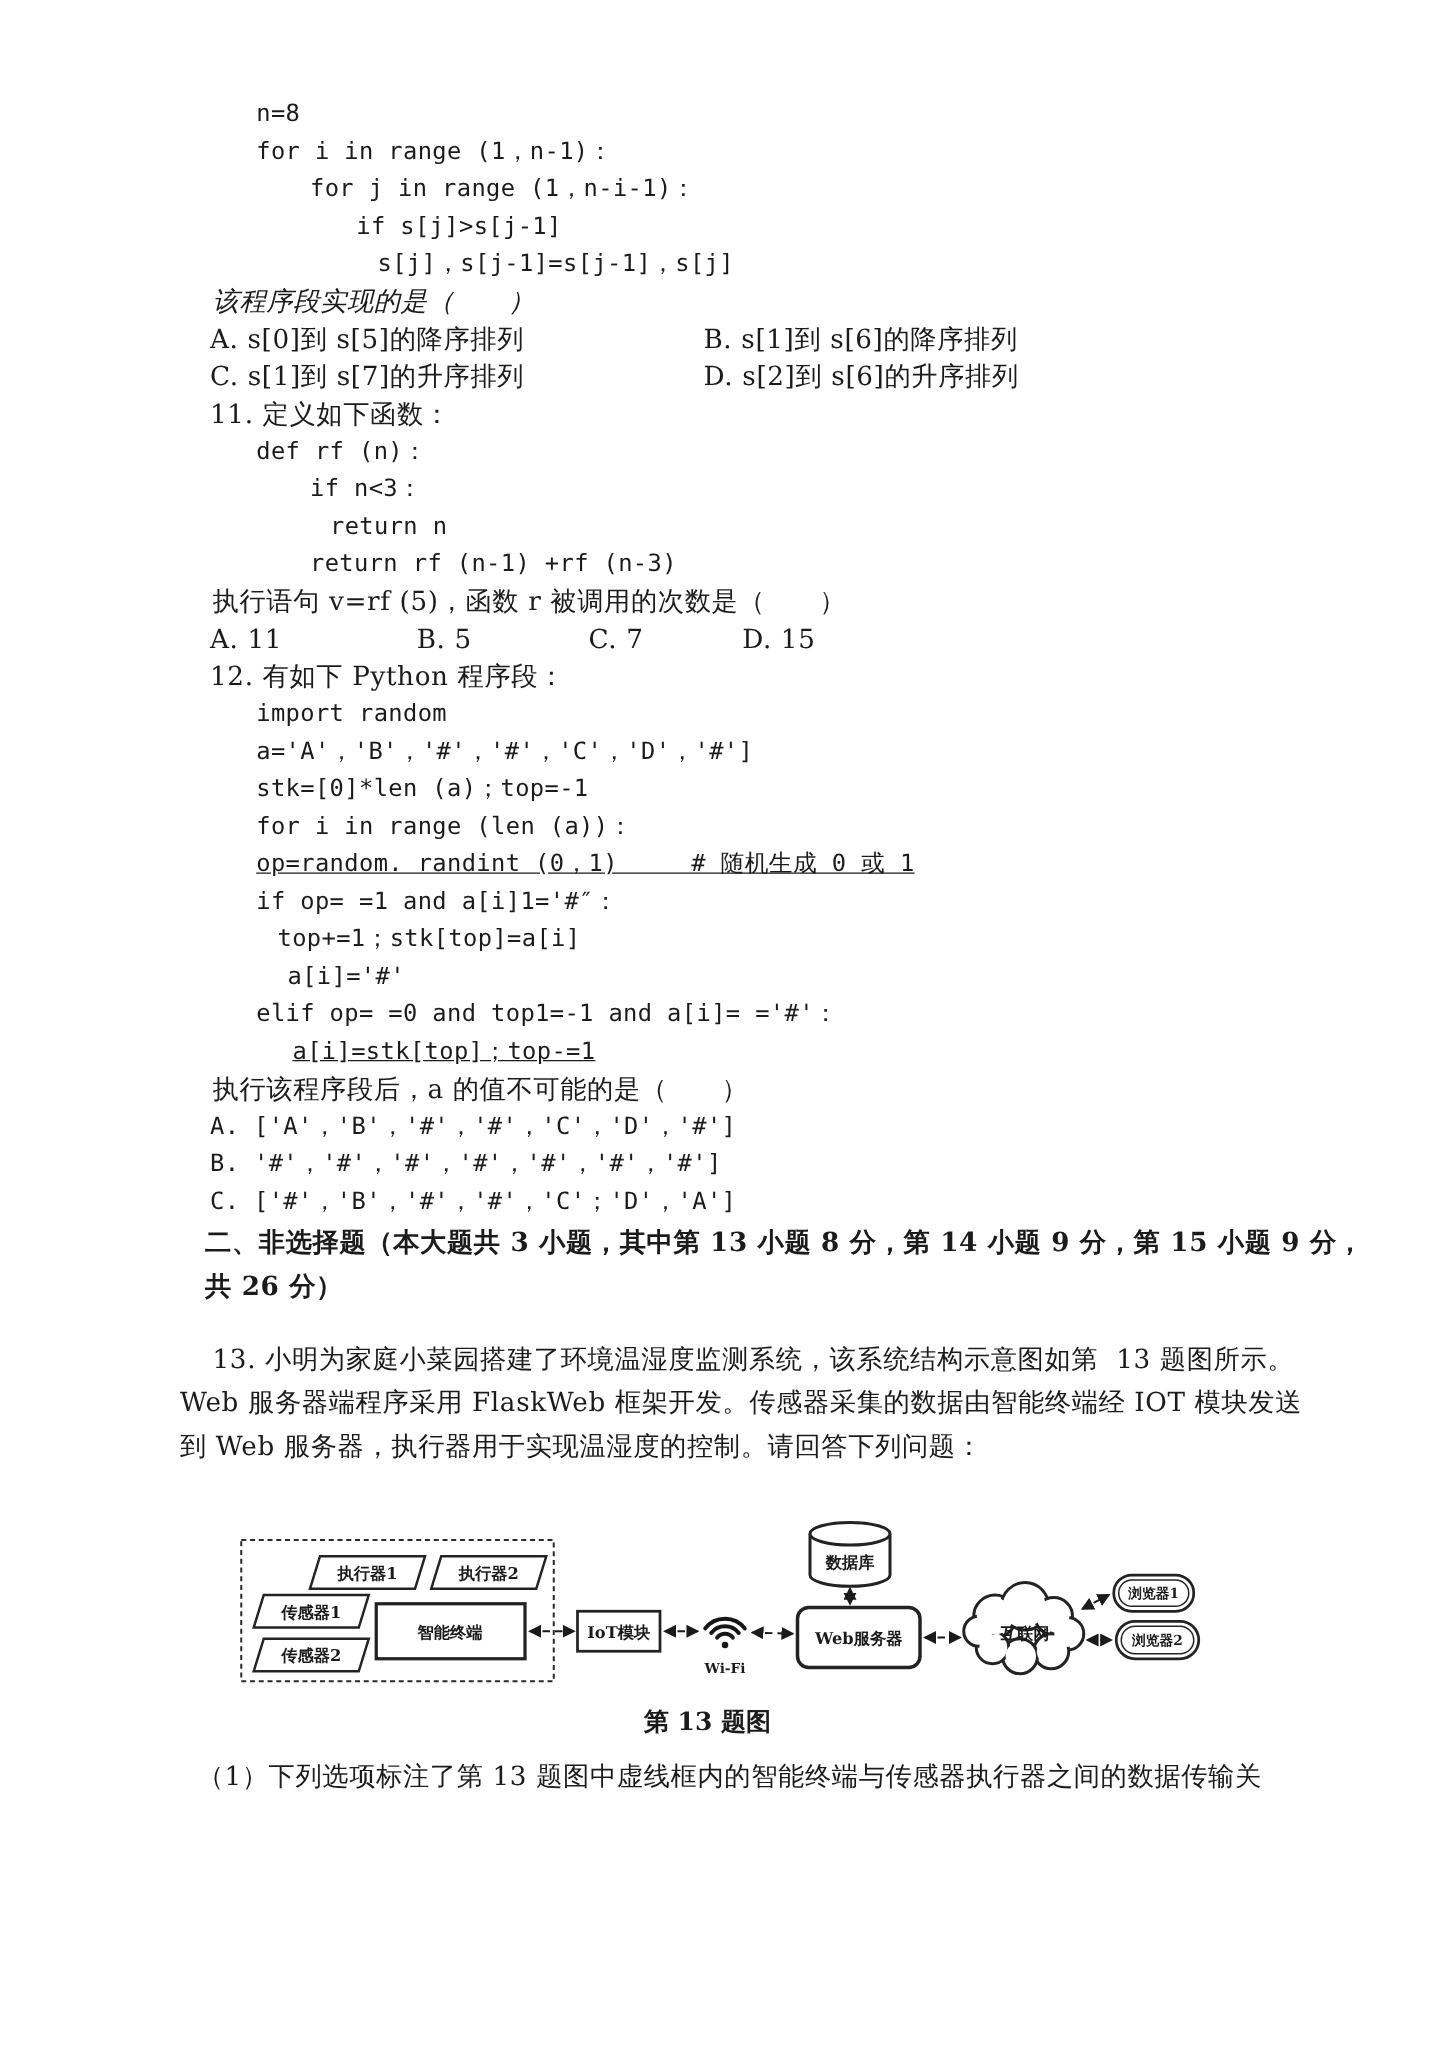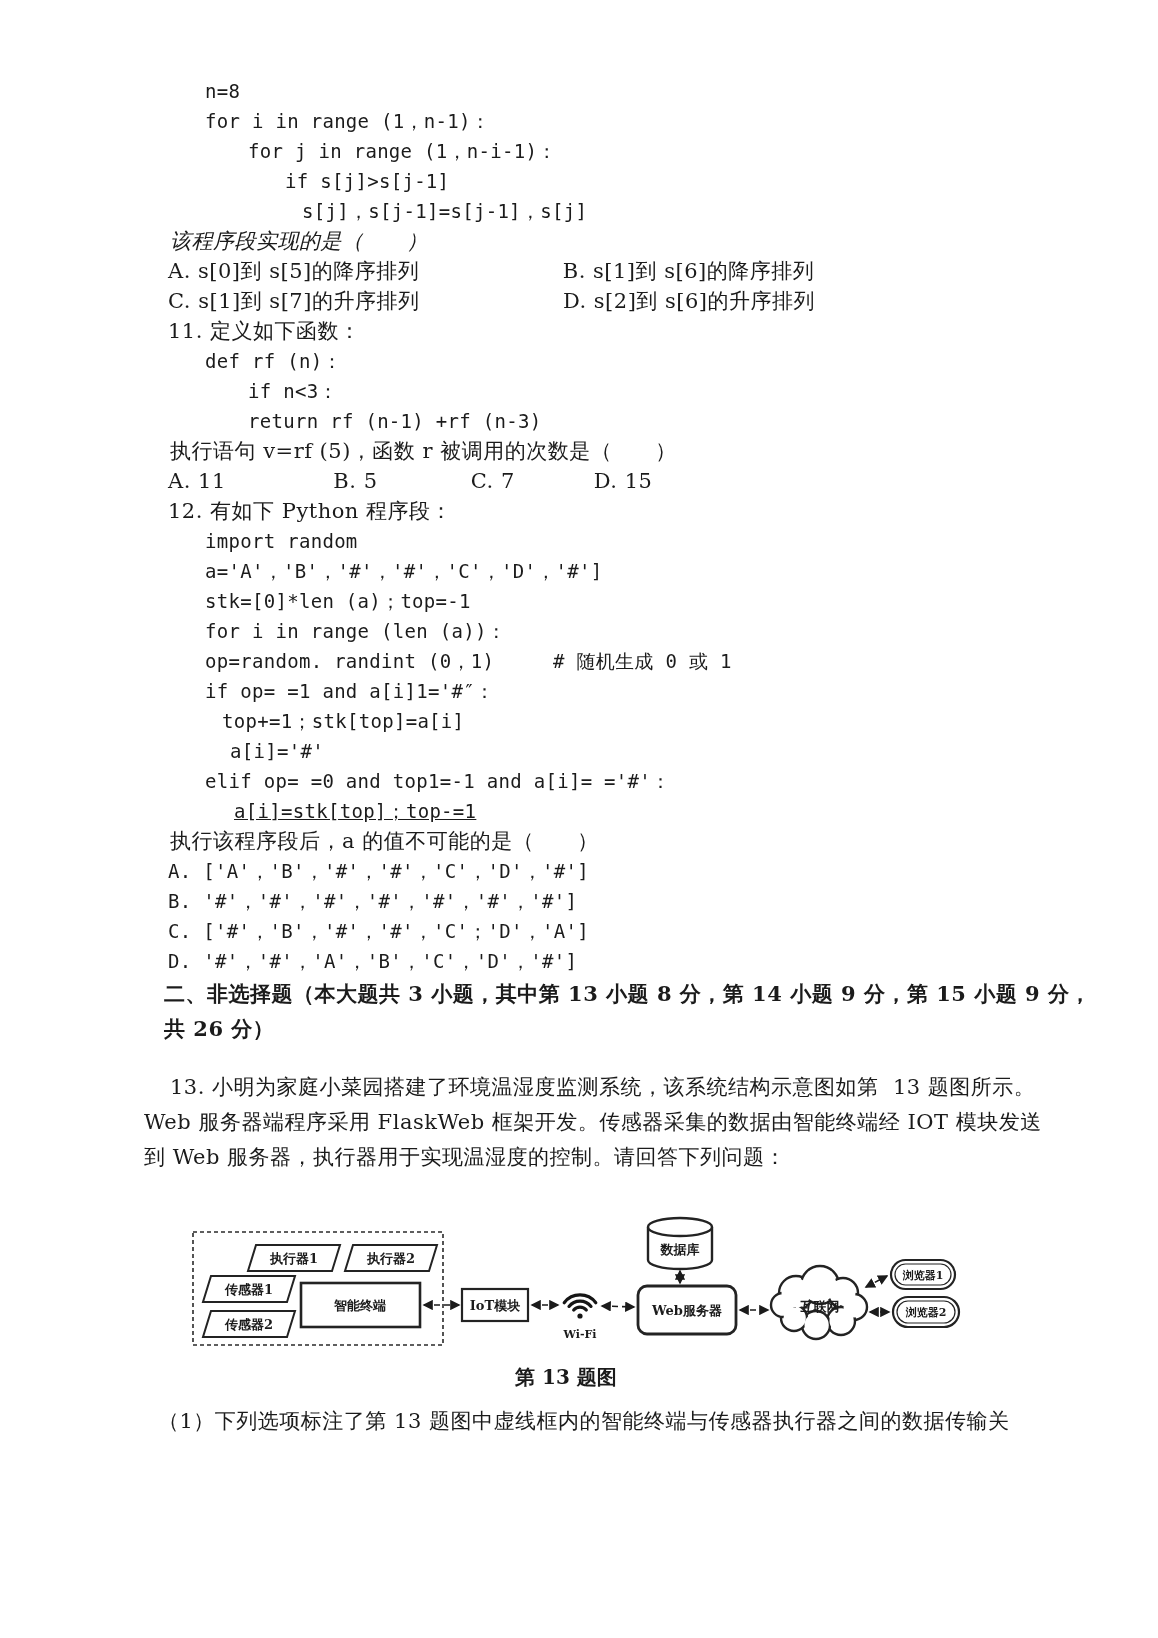--- a/index.html
+++ b/index.html
@@ -65,39 +65,39 @@
       <div class="line code" style="padding-left: 61px;">for i in range (1，n-1)：</div>
       <div class="line code" style="padding-left: 104px;">for j in range (1，n-i-1)：</div>
       <div class="line code" style="padding-left: 141px;">if s[j]&gt;s[j-1]</div>
       <div class="line code" style="padding-left: 158px;">s[j]，s[j-1]=s[j-1]，s[j]</div>
       <div class="line" style="padding-left: 26px; font-style: italic;">该程序段实现的是（      ）</div>
       <div class="line" style="padding-left: 24px;">A. s[0]到 s[5]的降序排列                    B. s[1]到 s[6]的降序排列</div>
       <div class="line" style="padding-left: 24px;">C. s[1]到 s[7]的升序排列                    D. s[2]到 s[6]的升序排列</div>
       <div class="line" style="padding-left: 24px;">11. 定义如下函数：</div>
       <div class="line code" style="padding-left: 61px;">def rf (n)：</div>
       <div class="line code" style="padding-left: 104px;">if n&lt;3：</div>
+      <div class="line code" style="padding-left: 120px;">return n</div>
       <div class="line code" style="padding-left: 104px;">return rf (n-1) +rf (n-3)</div>
       <div class="line" style="padding-left: 26px;">执行语句 v=rf (5)，函数 r 被调用的次数是（      ）</div>
       <div class="line" style="padding-left: 24px;">A. 11               B. 5             C. 7           D. 15</div>
       <div class="line" style="padding-left: 24px;">12. 有如下 Python 程序段：</div>
       <div class="line code" style="padding-left: 61px;">import random</div>
       <div class="line code" style="padding-left: 61px;">a='A'，'B'，'#'，'#'，'C'，'D'，'#']</div>
       <div class="line code" style="padding-left: 61px;">stk=[0]*len (a)；top=-1</div>
       <div class="line code" style="padding-left: 61px;">for i in range (len (a))：</div>
-      <div class="line code" style="padding-left: 61px;">op=random. randint (0，1)     # 随机生成 0 或 1</div>
+      <div class="line code" style="padding-left: 61px; text-decoration: underline;">op=random. randint (0，1)     # 随机生成 0 或 1</div>
       <div class="line code" style="padding-left: 61px;">if op= =1 and a[i]1='#″：</div>
       <div class="line code" style="padding-left: 78px;">top+=1；stk[top]=a[i]</div>
       <div class="line code" style="padding-left: 86px;">a[i]='#'</div>
       <div class="line code" style="padding-left: 61px;">elif op= =0 and top1=-1 and a[i]= ='#'：</div>
       <div class="line code" style="padding-left: 90px; text-decoration: underline;">a[i]=stk[top]；top-=1</div>
       <div class="line" style="padding-left: 26px;">执行该程序段后，a 的值不可能的是（      ）</div>
       <div class="line code" style="padding-left: 24px;">A. ['A'，'B'，'#'，'#'，'C'，'D'，'#']</div>
       <div class="line code" style="padding-left: 24px;">B. '#'，'#'，'#'，'#'，'#'，'#'，'#']</div>
       <div class="line code" style="padding-left: 24px;">C. ['#'，'B'，'#'，'#'，'C'；'D'，'A']</div>
-      <div class="line code" style="padding-left: 24px;">D. '#'，'#'，'A'，'B'，'C'，'D'，'#']</div>
       <div class="line bold" style="padding-left: 20px; line-height: 35px;">二、非选择题（本大题共 3 小题，其中第 13 小题 8 分，第 14 小题 9 分，第 15 小题 9 分，</div>
       <div class="line bold" style="padding-left: 20px; line-height: 35px;">共 26 分）</div>
       <div class="line" style="padding-left: 26px; line-height: 35px; margin-top: 24px;">13. 小明为家庭小菜园搭建了环境温湿度监测系统，该系统结构示意图如第  13 题图所示。</div>
       <div class="line" style="padding-left: 0px; line-height: 35px;">Web 服务器端程序采用 FlaskWeb 框架开发。传感器采集的数据由智能终端经 IOT 模块发送</div>
       <div class="line" style="padding-left: 0px; line-height: 35px;">到 Web 服务器，执行器用于实现温湿度的控制。请回答下列问题：</div>
     </div>
 
   <div class="diagram-wrap">
     <svg width="1014" height="185" viewBox="0 0 1014 185">
       <defs>

